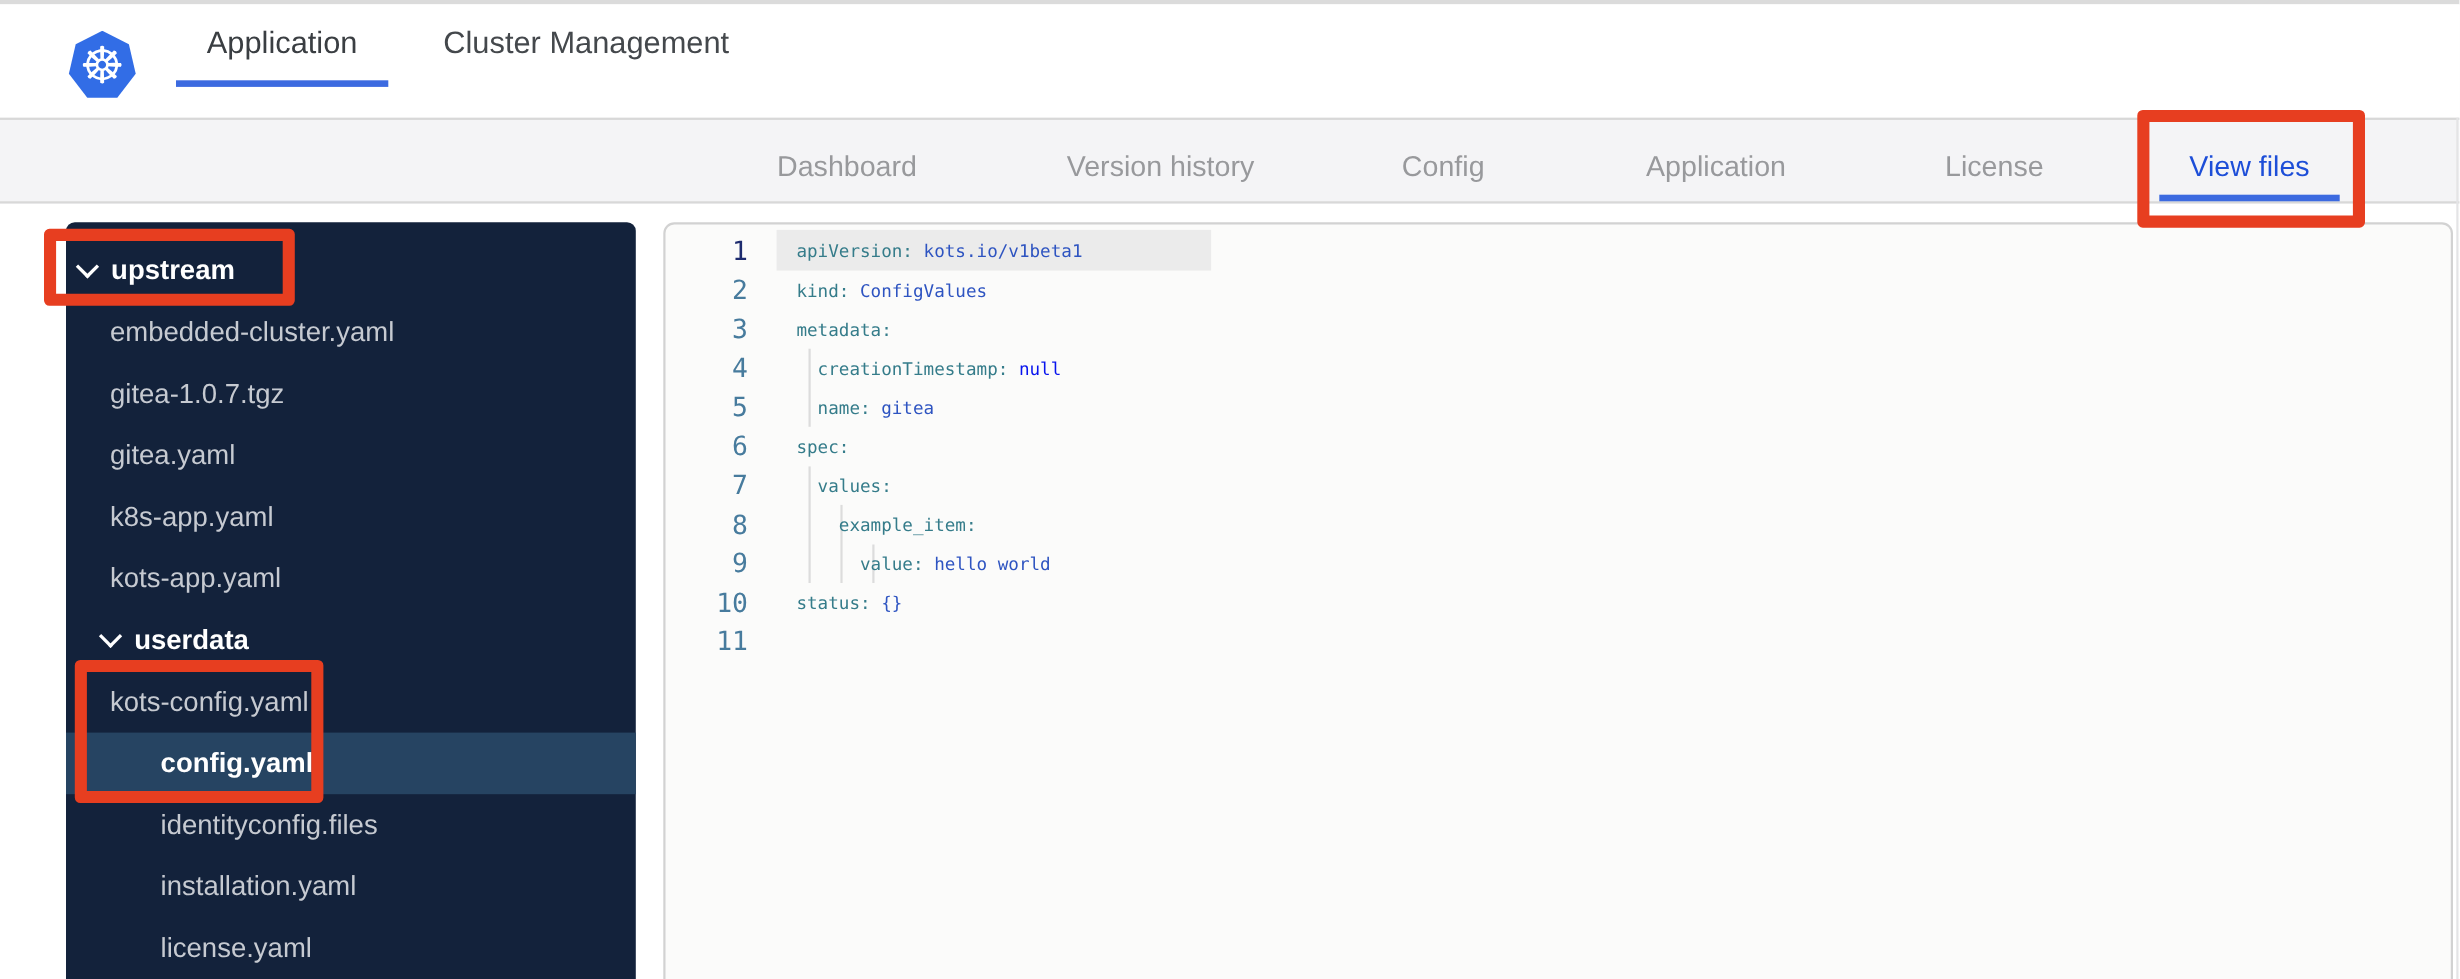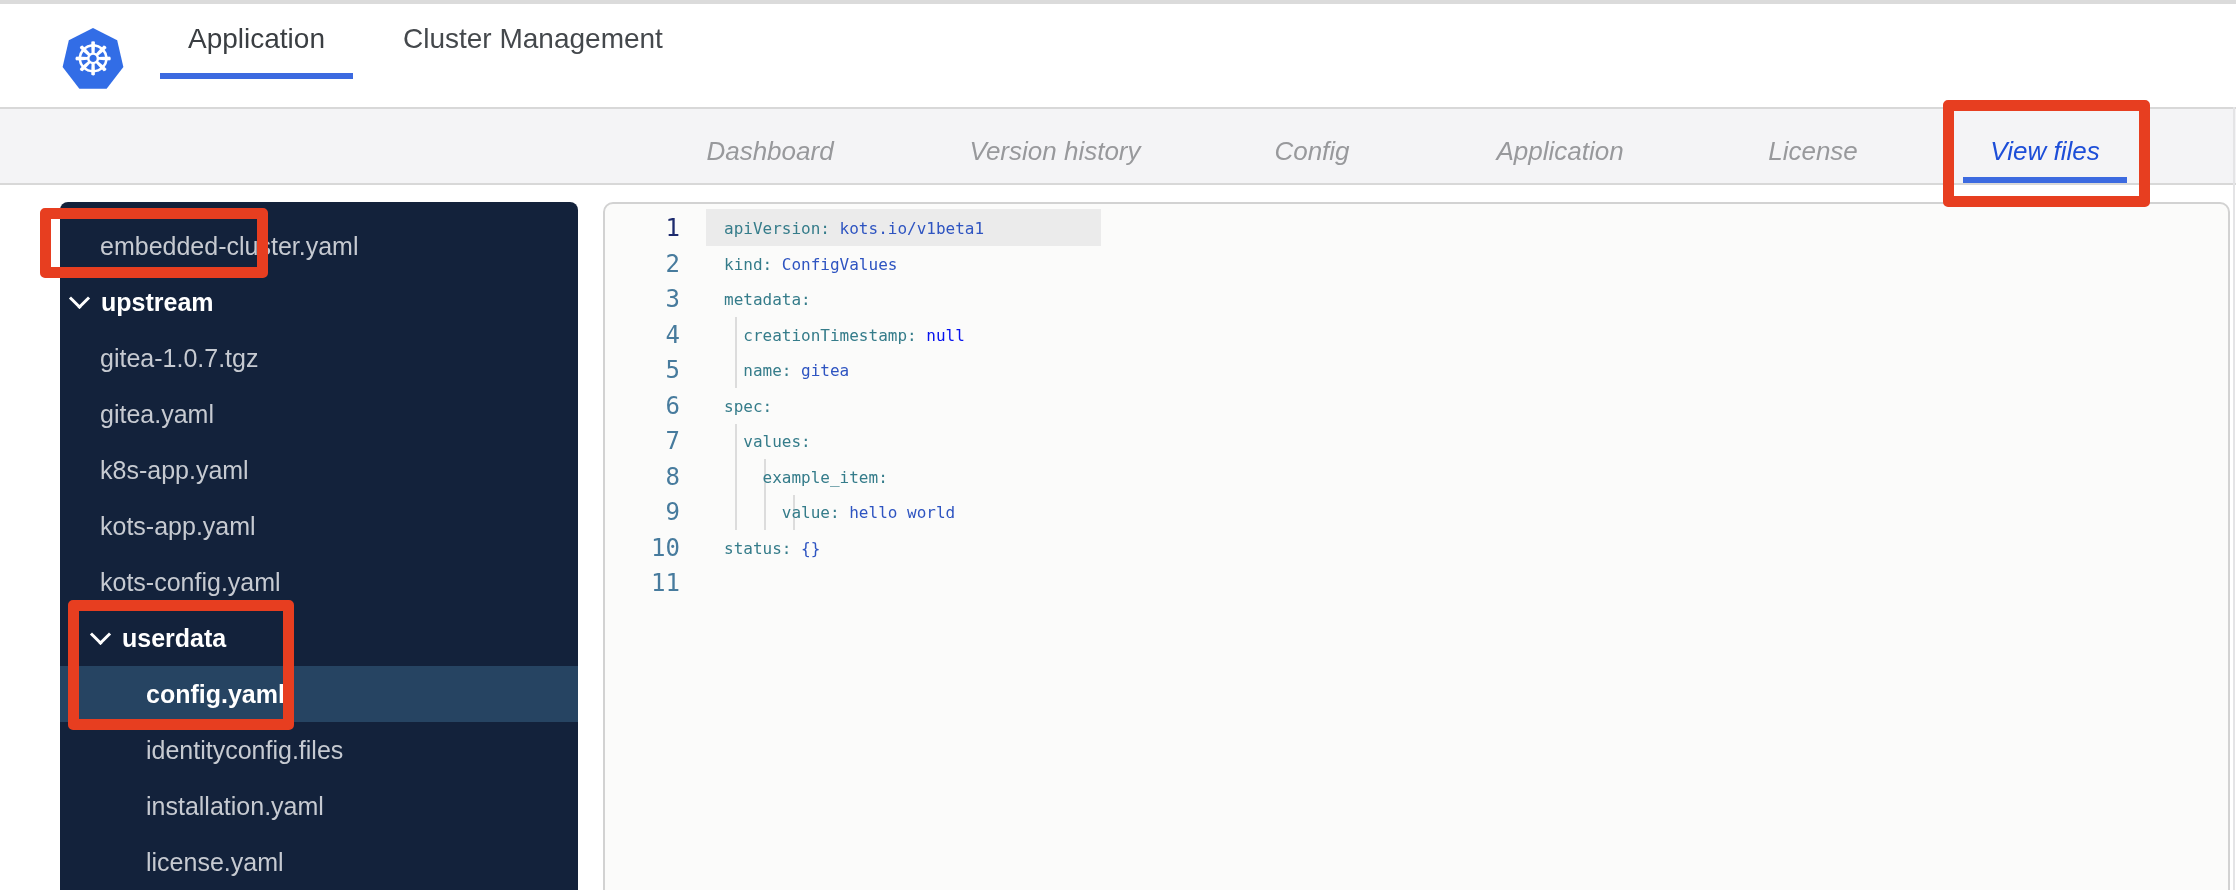--- a/index.html
+++ b/index.html
@@ -26,21 +26,21 @@
   }
   .h-tab.active{border-bottom-color:#3c6ae0;color:#3a3e42;}
 
   
   .subnav{
     position:absolute;top:107px;left:0;right:0;height:78px;background:#f4f4f6;
     border-top:2px solid #d8d8d8;border-bottom:2px solid #d8d8d8;box-sizing:border-box;
   }
   .subnav-item{
     position:absolute;top:0;height:84px;display:flex;align-items:center;
-    transform:translateX(-50%);font-size:26px;color:#98999c;cursor:pointer;white-space:nowrap;font-style:italic;
+    transform:translateX(-50%);font-size:26px;color:#98999c;cursor:pointer;white-space:nowrap;
   }
   .subnav-item.active{color:#1d4ed8;}
   .subnav-underline{position:absolute;left:1963px;top:177px;width:164px;height:6px;background:#3c6ae0;z-index:5;}
   .right-edge{position:absolute;right:1px;top:107px;bottom:0;width:2px;background:#e4e4e6;}
 
   
   .sidebar{
     position:absolute;left:60px;top:202px;width:518px;height:688px;
     background:#13223b;border-radius:8px 8px 0 0;
   }
@@ -117,45 +117,45 @@
     <div class="subnav-item" style="left: 1312px; text-align: center;">Config</div>
     <div class="subnav-item" style="left: 1560px;">Application</div>
     <div class="subnav-item" style="left: 1813px;">License</div>
     <div class="subnav-item active" style="left: 2045px;">View files</div>
   </div>
 <div class="subnav-underline"></div>
 <div class="right-edge"></div>
 
 <div class="sidebar">
   <div class="tree" id="tree">
-      <div class="tree-row lvl1">
-        <span>embedded-cluster.yaml</span>
-      </div>
       <div class="tree-row folder lvl0f">
         <span class="chev"></span>
         <span>upstream</span>
+      </div>
+      <div class="tree-row lvl1">
+        <span>embedded-cluster.yaml</span>
       </div>
       <div class="tree-row lvl1">
         <span>gitea-1.0.7.tgz</span>
       </div>
       <div class="tree-row lvl1">
         <span>gitea.yaml</span>
       </div>
       <div class="tree-row lvl1">
         <span>k8s-app.yaml</span>
       </div>
       <div class="tree-row lvl1">
         <span>kots-app.yaml</span>
       </div>
-      <div class="tree-row lvl1">
-        <span>kots-config.yaml</span>
-      </div>
       <div class="tree-row folder lvl1f">
         <span class="chev"></span>
         <span>userdata</span>
+      </div>
+      <div class="tree-row lvl1">
+        <span>kots-config.yaml</span>
       </div>
       <div class="tree-row lvl2 selected">
         <span>config.yaml</span>
       </div>
       <div class="tree-row lvl2">
         <span>identityconfig.files</span>
       </div>
       <div class="tree-row lvl2">
         <span>installation.yaml</span>
       </div>

